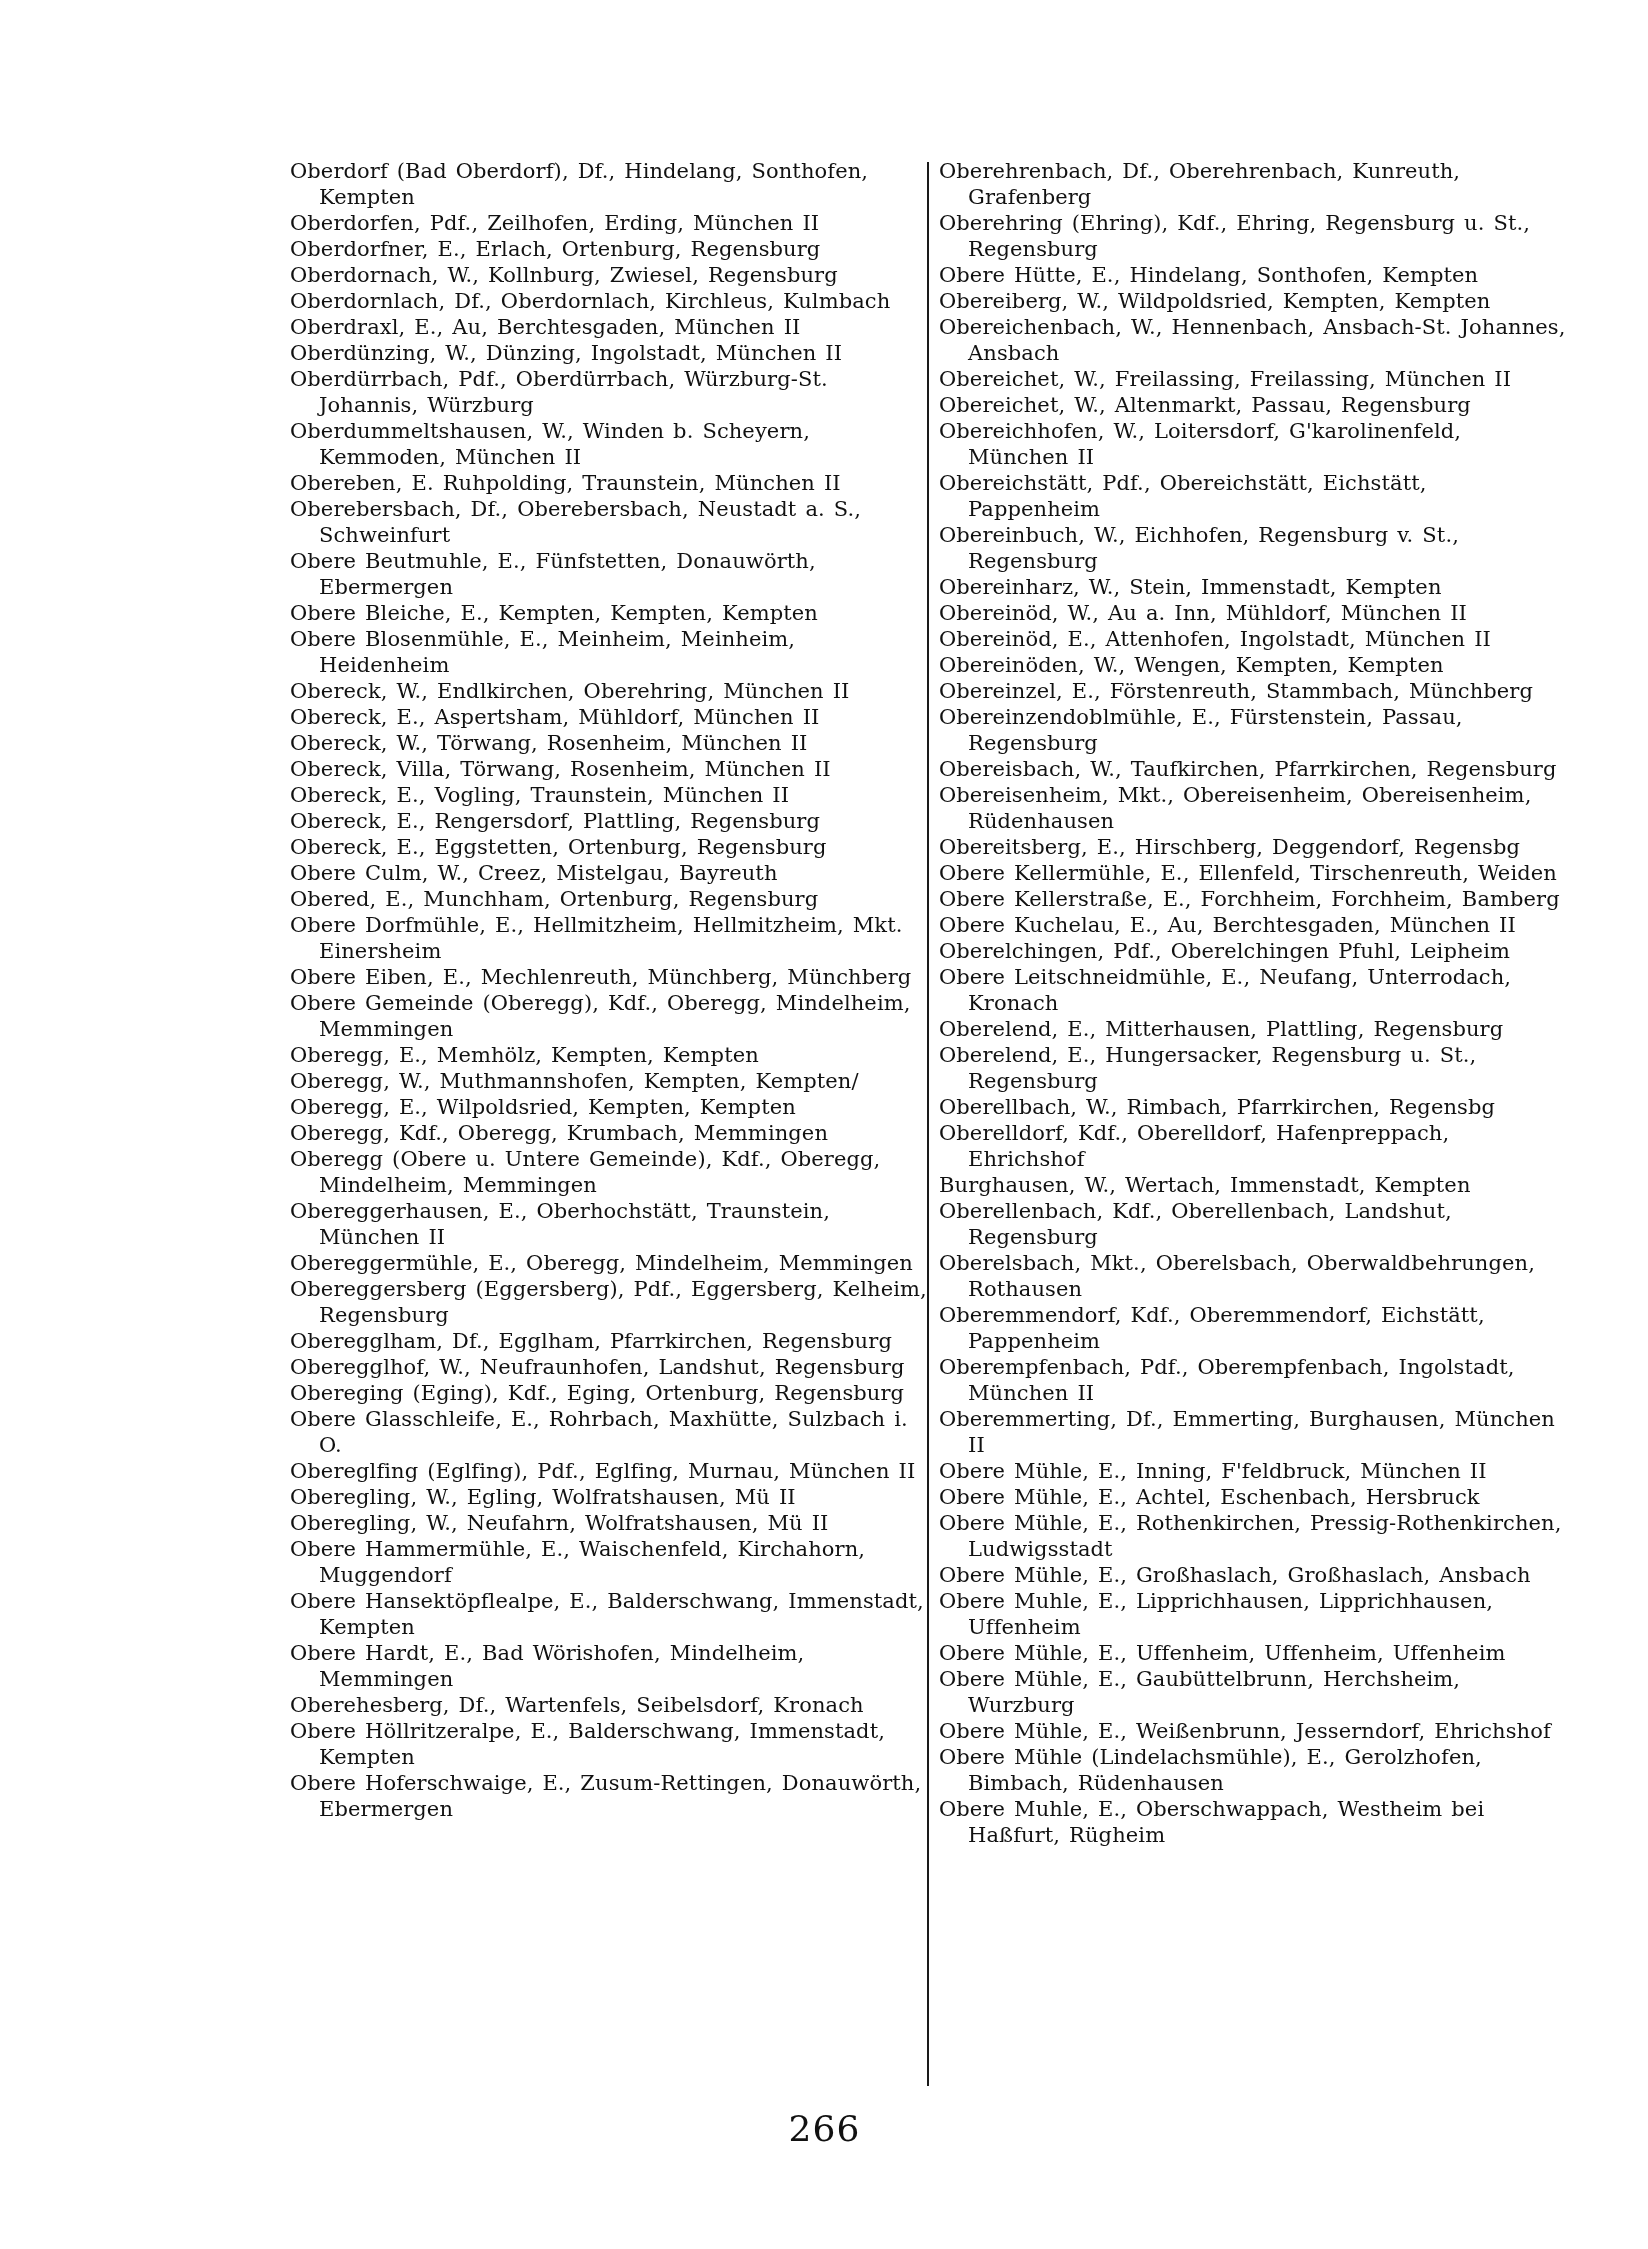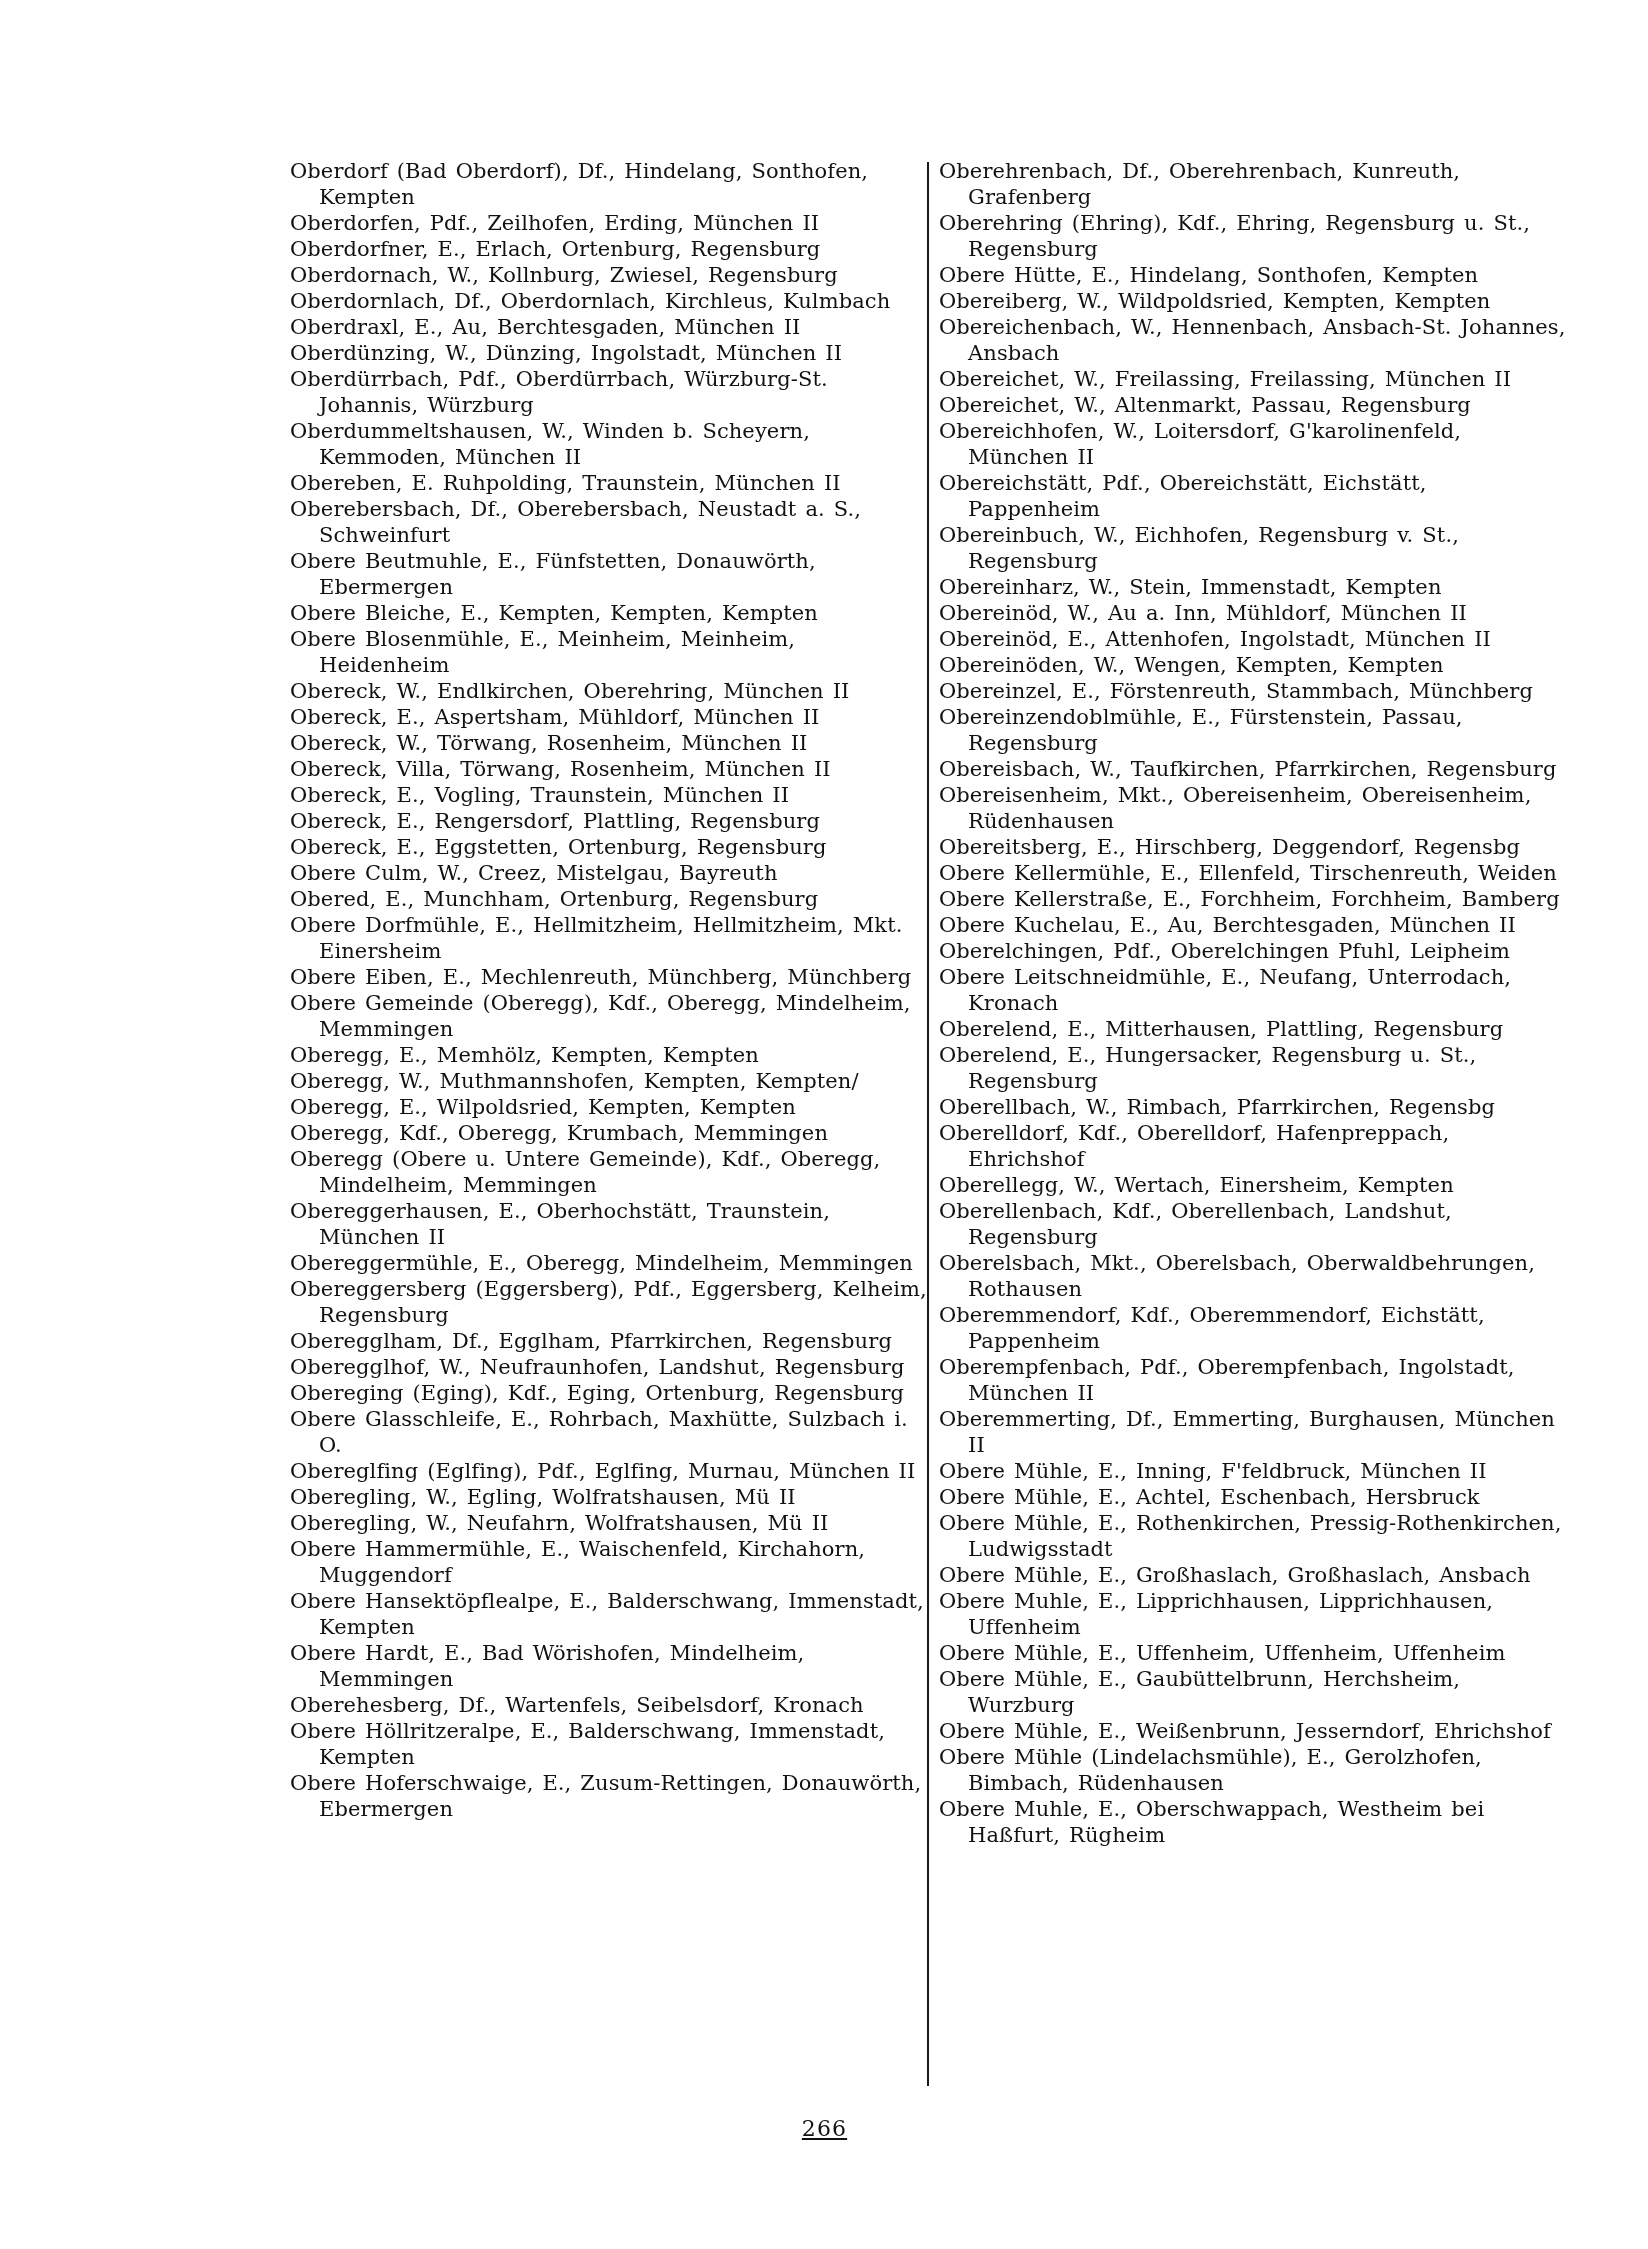--- a/index.html
+++ b/index.html
@@ -49,25 +49,24 @@
       text-indent: -29px;
       white-space: normal;
       word-spacing: 2.2px;
     }
     .page-number {
       position: absolute;
       left: 0;
       width: 1649px;
       top: 2097px;
       text-align: center;
-      font-size: 22px;
+      font-size: 36px;
       line-height: 39px;
       font-family: "DejaVu Serif", "Liberation Serif", serif;
       letter-spacing: 1.1px;
-      text-decoration: underline;
     }
   </style>
 </head>
 <body>
 
 <div class="page">
 
   <div class="column left">
     <div class="entry">Oberdorf (Bad Oberdorf), Df., Hindelang, Sonthofen, Kempten</div>
     <div class="entry">Oberdorfen, Pdf., Zeilhofen, Erding, München II</div>
@@ -142,21 +141,21 @@
     <div class="entry">Obereitsberg, E., Hirschberg, Deggendorf, Regensbg</div>
     <div class="entry">Obere Kellermühle, E., Ellenfeld, Tirschenreuth, Weiden</div>
     <div class="entry">Obere Kellerstraße, E., Forchheim, Forchheim, Bamberg</div>
     <div class="entry">Obere Kuchelau, E., Au, Berchtesgaden, München II</div>
     <div class="entry">Oberelchingen, Pdf., Oberelchingen Pfuhl, Leipheim</div>
     <div class="entry">Obere Leitschneidmühle, E., Neufang, Unterrodach, Kronach</div>
     <div class="entry">Oberelend, E., Mitterhausen, Plattling, Regensburg</div>
     <div class="entry">Oberelend, E., Hungersacker, Regensburg u. St., Regensburg</div>
     <div class="entry">Oberellbach, W., Rimbach, Pfarrkirchen, Regensbg</div>
     <div class="entry">Oberelldorf, Kdf., Oberelldorf, Hafenpreppach, Ehrichshof</div>
-    <div class="entry">Oberellegg, W., Wertach, Einersheim, Kempten</div>
+    <div class="entry">Burghausen, W., Wertach, Immenstadt, Kempten</div>
     <div class="entry">Oberellenbach, Kdf., Oberellenbach, Landshut, Regensburg</div>
     <div class="entry">Oberelsbach, Mkt., Oberelsbach, Oberwaldbehrungen, Rothausen</div>
     <div class="entry">Oberemmendorf, Kdf., Oberemmendorf, Eichstätt, Pappenheim</div>
     <div class="entry">Oberempfenbach, Pdf., Oberempfenbach, Ingolstadt, München II</div>
     <div class="entry">Oberemmerting, Df., Emmerting, Burghausen, München II</div>
     <div class="entry">Obere Mühle, E., Inning, F'feldbruck, München II</div>
     <div class="entry">Obere Mühle, E., Achtel, Eschenbach, Hersbruck</div>
     <div class="entry">Obere Mühle, E., Rothenkirchen, Pressig-Rothenkirchen, Ludwigsstadt</div>
     <div class="entry">Obere Mühle, E., Großhaslach, Großhaslach, Ansbach</div>
     <div class="entry">Obere Muhle, E., Lipprichhausen, Lipprichhausen, Uffenheim</div>

